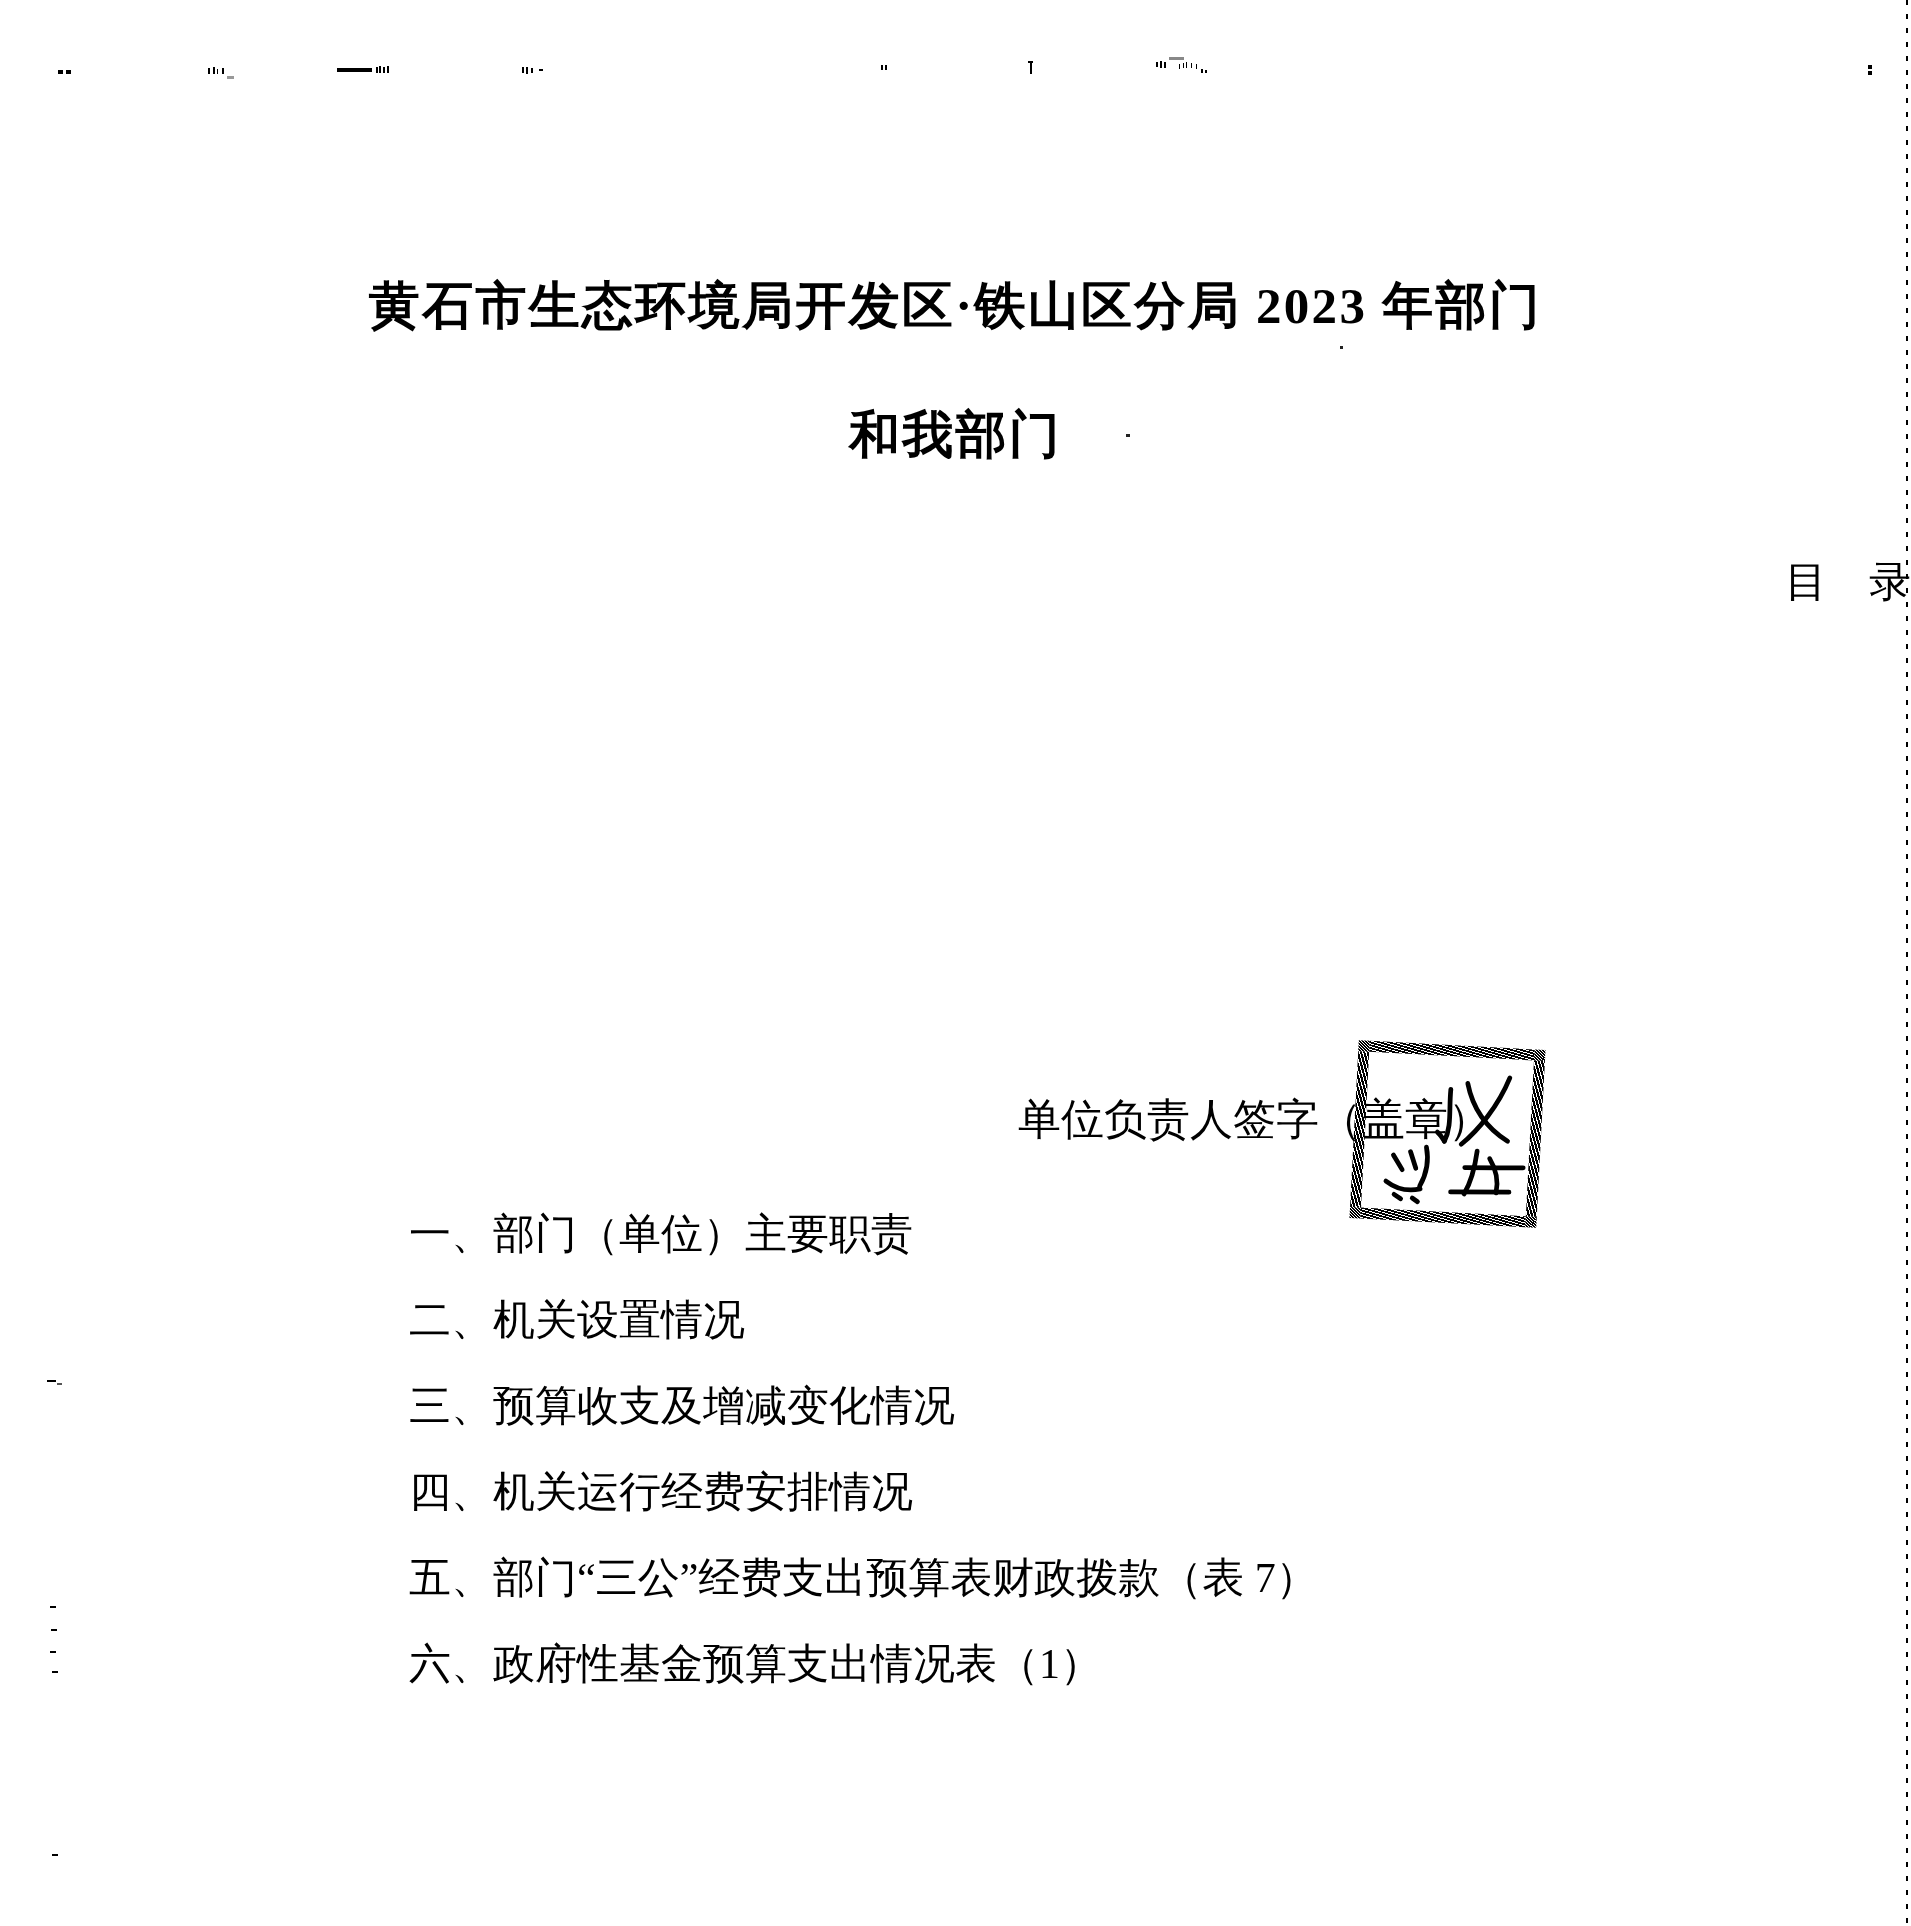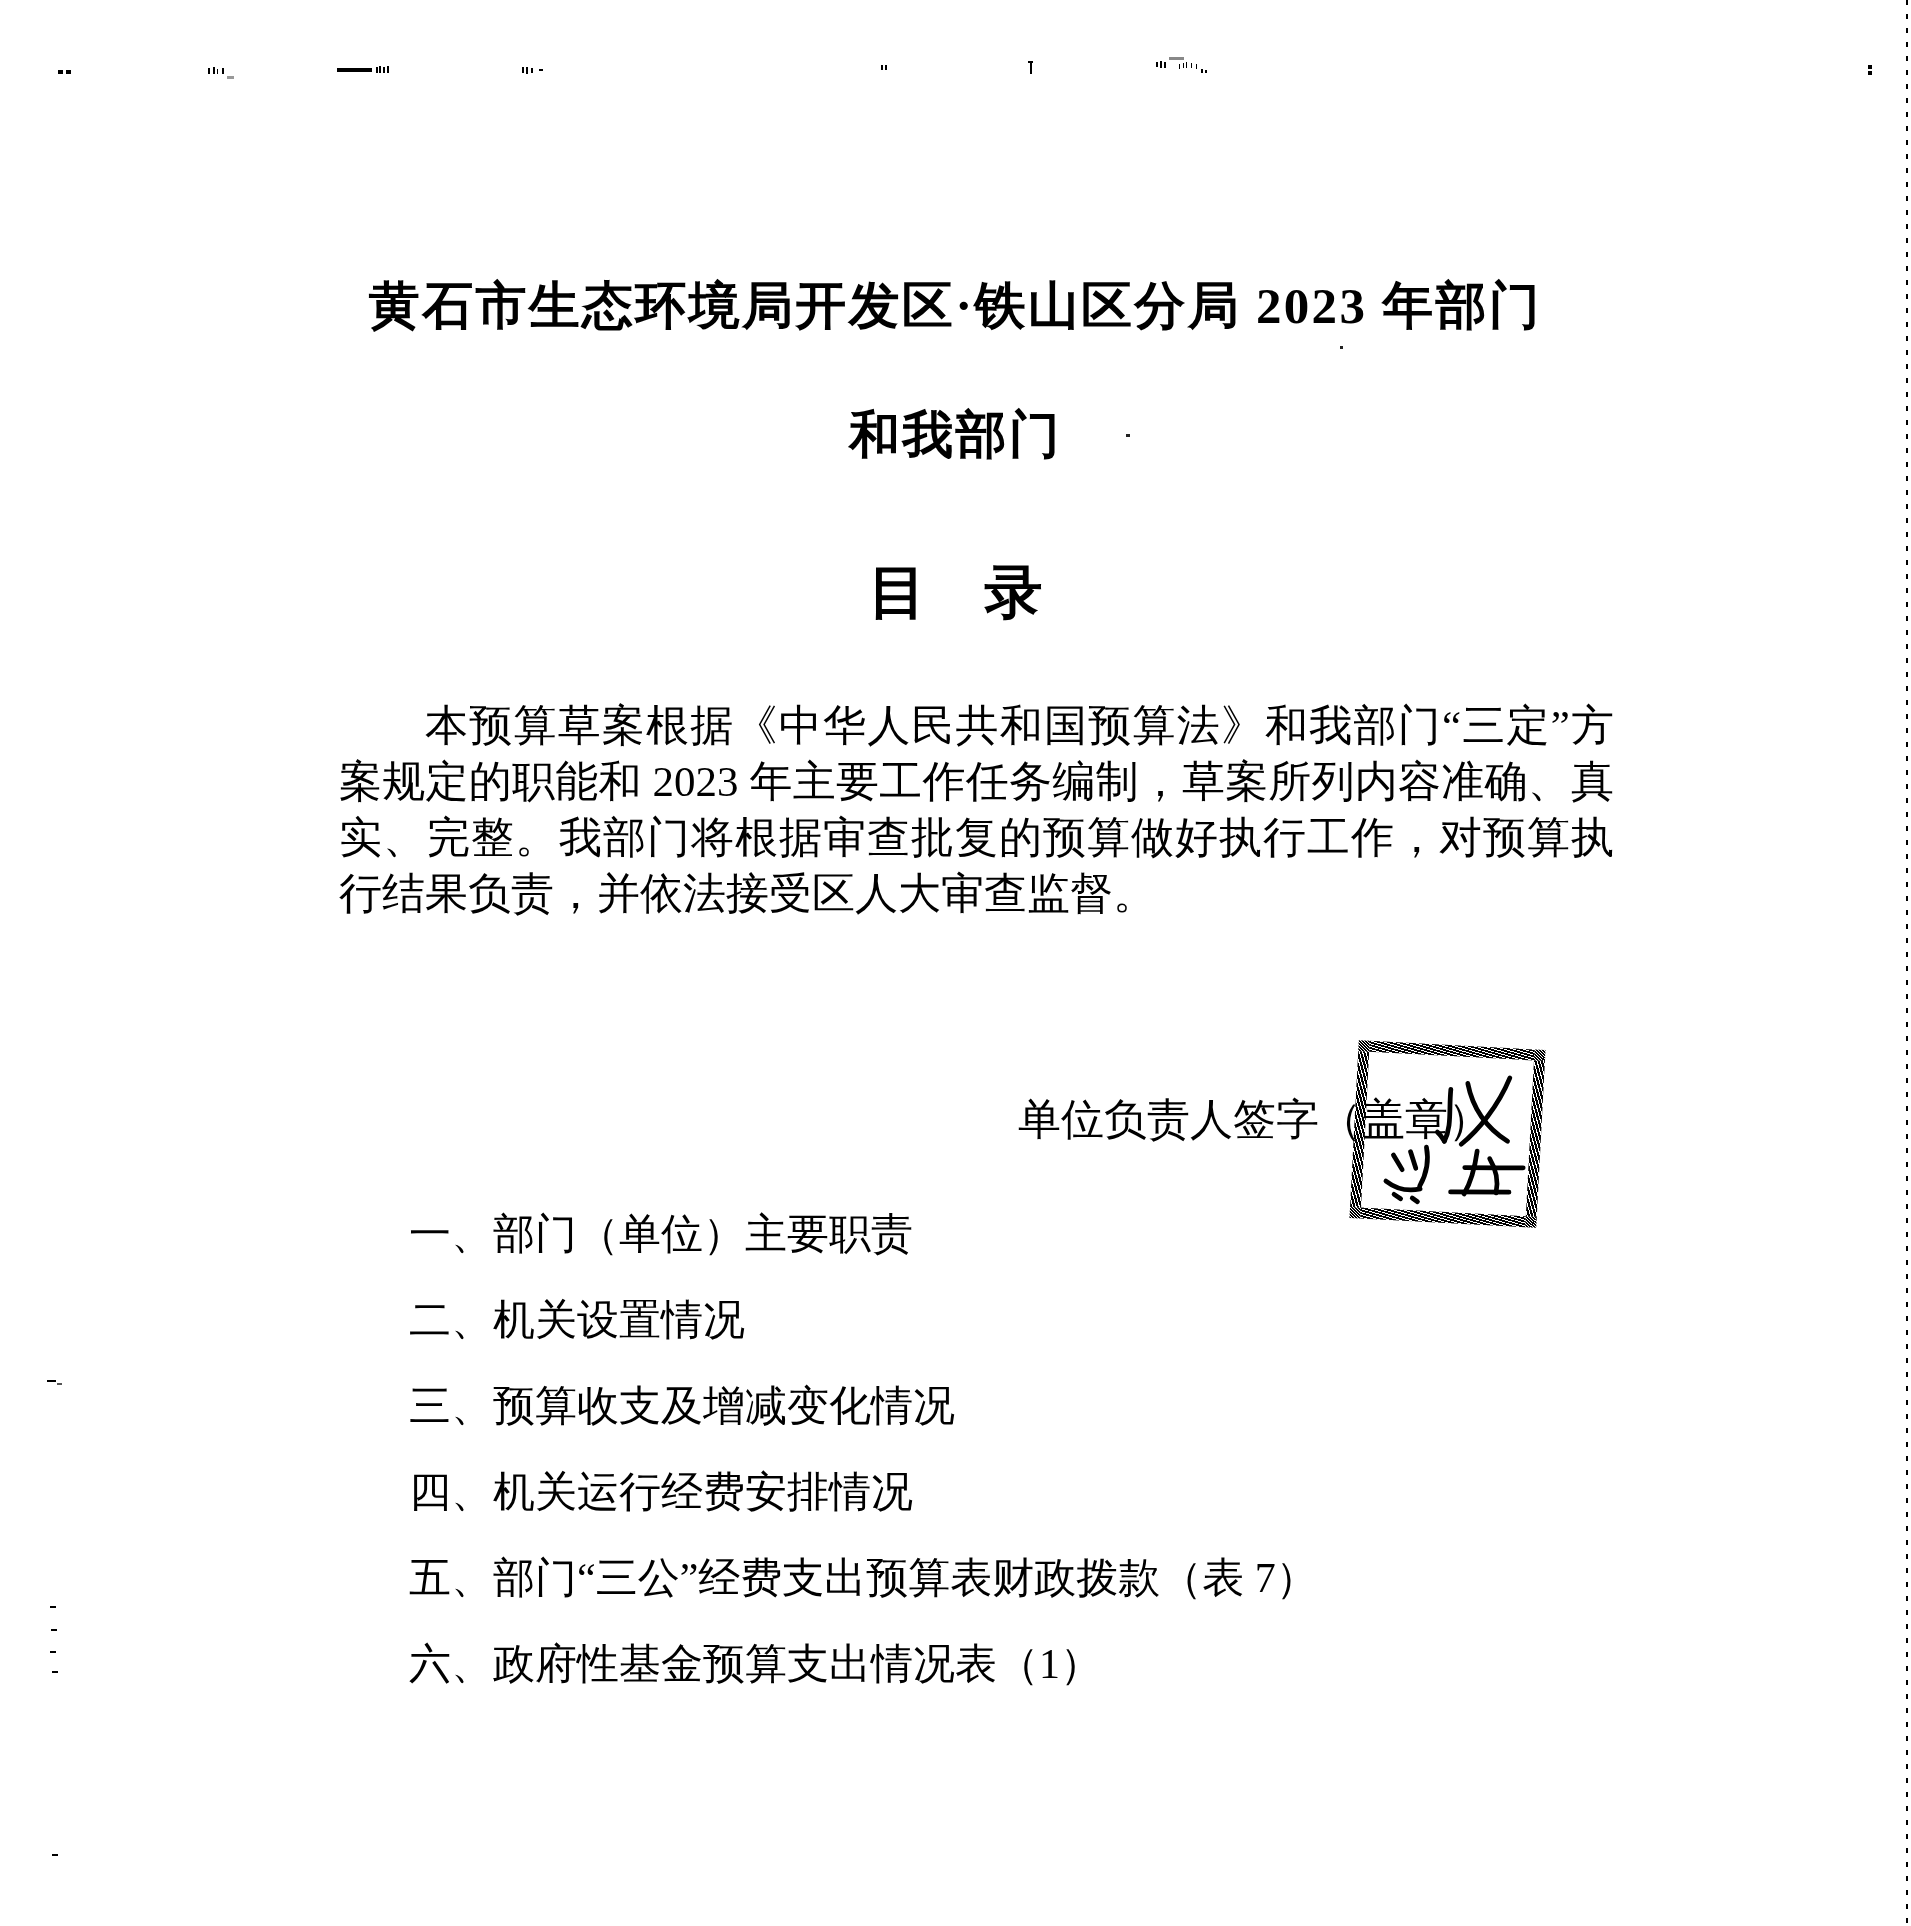--- a/index.html
+++ b/index.html
@@ -8,22 +8,22 @@
     position:relative;width:1911px;height:2703px;background:#ffffff;color:#000;
     font-family:"Liberation Serif","DejaVu Serif",serif;
   }
   .title-line{
     position:absolute;left:0;width:100%;text-align:center;
     font-size:51px;font-weight:bold;letter-spacing:2.3px;white-space:nowrap;
   }
   .title-line1{top:272px;}
   .title-line2{top:401px;}
   .toc-heading{
-    position:absolute;top:554px;left:0;width:100%;text-align:center;
-    font-size:58px;font-weight:bold;
+    position:absolute;top:554px;left:0;width:100%;text-align:right;
+    font-size:42px;font-weight:normal;
   }
   .intro{
     position:absolute;top:698px;left:339px;width:1275px;margin:0;
     font-size:43px;line-height:56px;text-align:justify;text-justify:inter-ideograph;
     text-indent:86px;
   }
   .sign-row{
     position:absolute;top:1097px;left:1018px;
     font-size:43px;line-height:46px;white-space:nowrap;
   }
@@ -50,21 +50,20 @@
 </head>
 <body>
 
 <div class="page">
 
   <div class="title-line title-line1">黄石市生态环境局开发区·铁山区分局 2023 年部门</div>
   <div class="title-line title-line2">和我部门</div>
 
   <div class="toc-heading">目　录</div>
 
-  <p class="intro">本预算草案根据《中华人民共和国预算法》和我部门“三定”方案规定的职能和 2023 年主要工作任务编制，草案所列内容准确、真实、完整。我部门将根据审查批复的预算做好执行工作，对预算执行结果负责，并依法接受区人大审查监督。</p>
 
   <div class="sign-row">
     <span>单位负责人签字（盖章）</span>
   </div>
 
   <div class="stamp">
     <svg viewBox="0 0 480 460" xmlns="http://www.w3.org/2000/svg" fill="none" stroke="#000" stroke-width="14" stroke-linecap="round">
       <path d="M415 55 C 385 140, 330 215, 282 258"></path>
       <path d="M292 78 C 310 150, 352 205, 418 242"></path>
       <path d="M243 98 C 240 160, 252 205, 232 252"></path>

